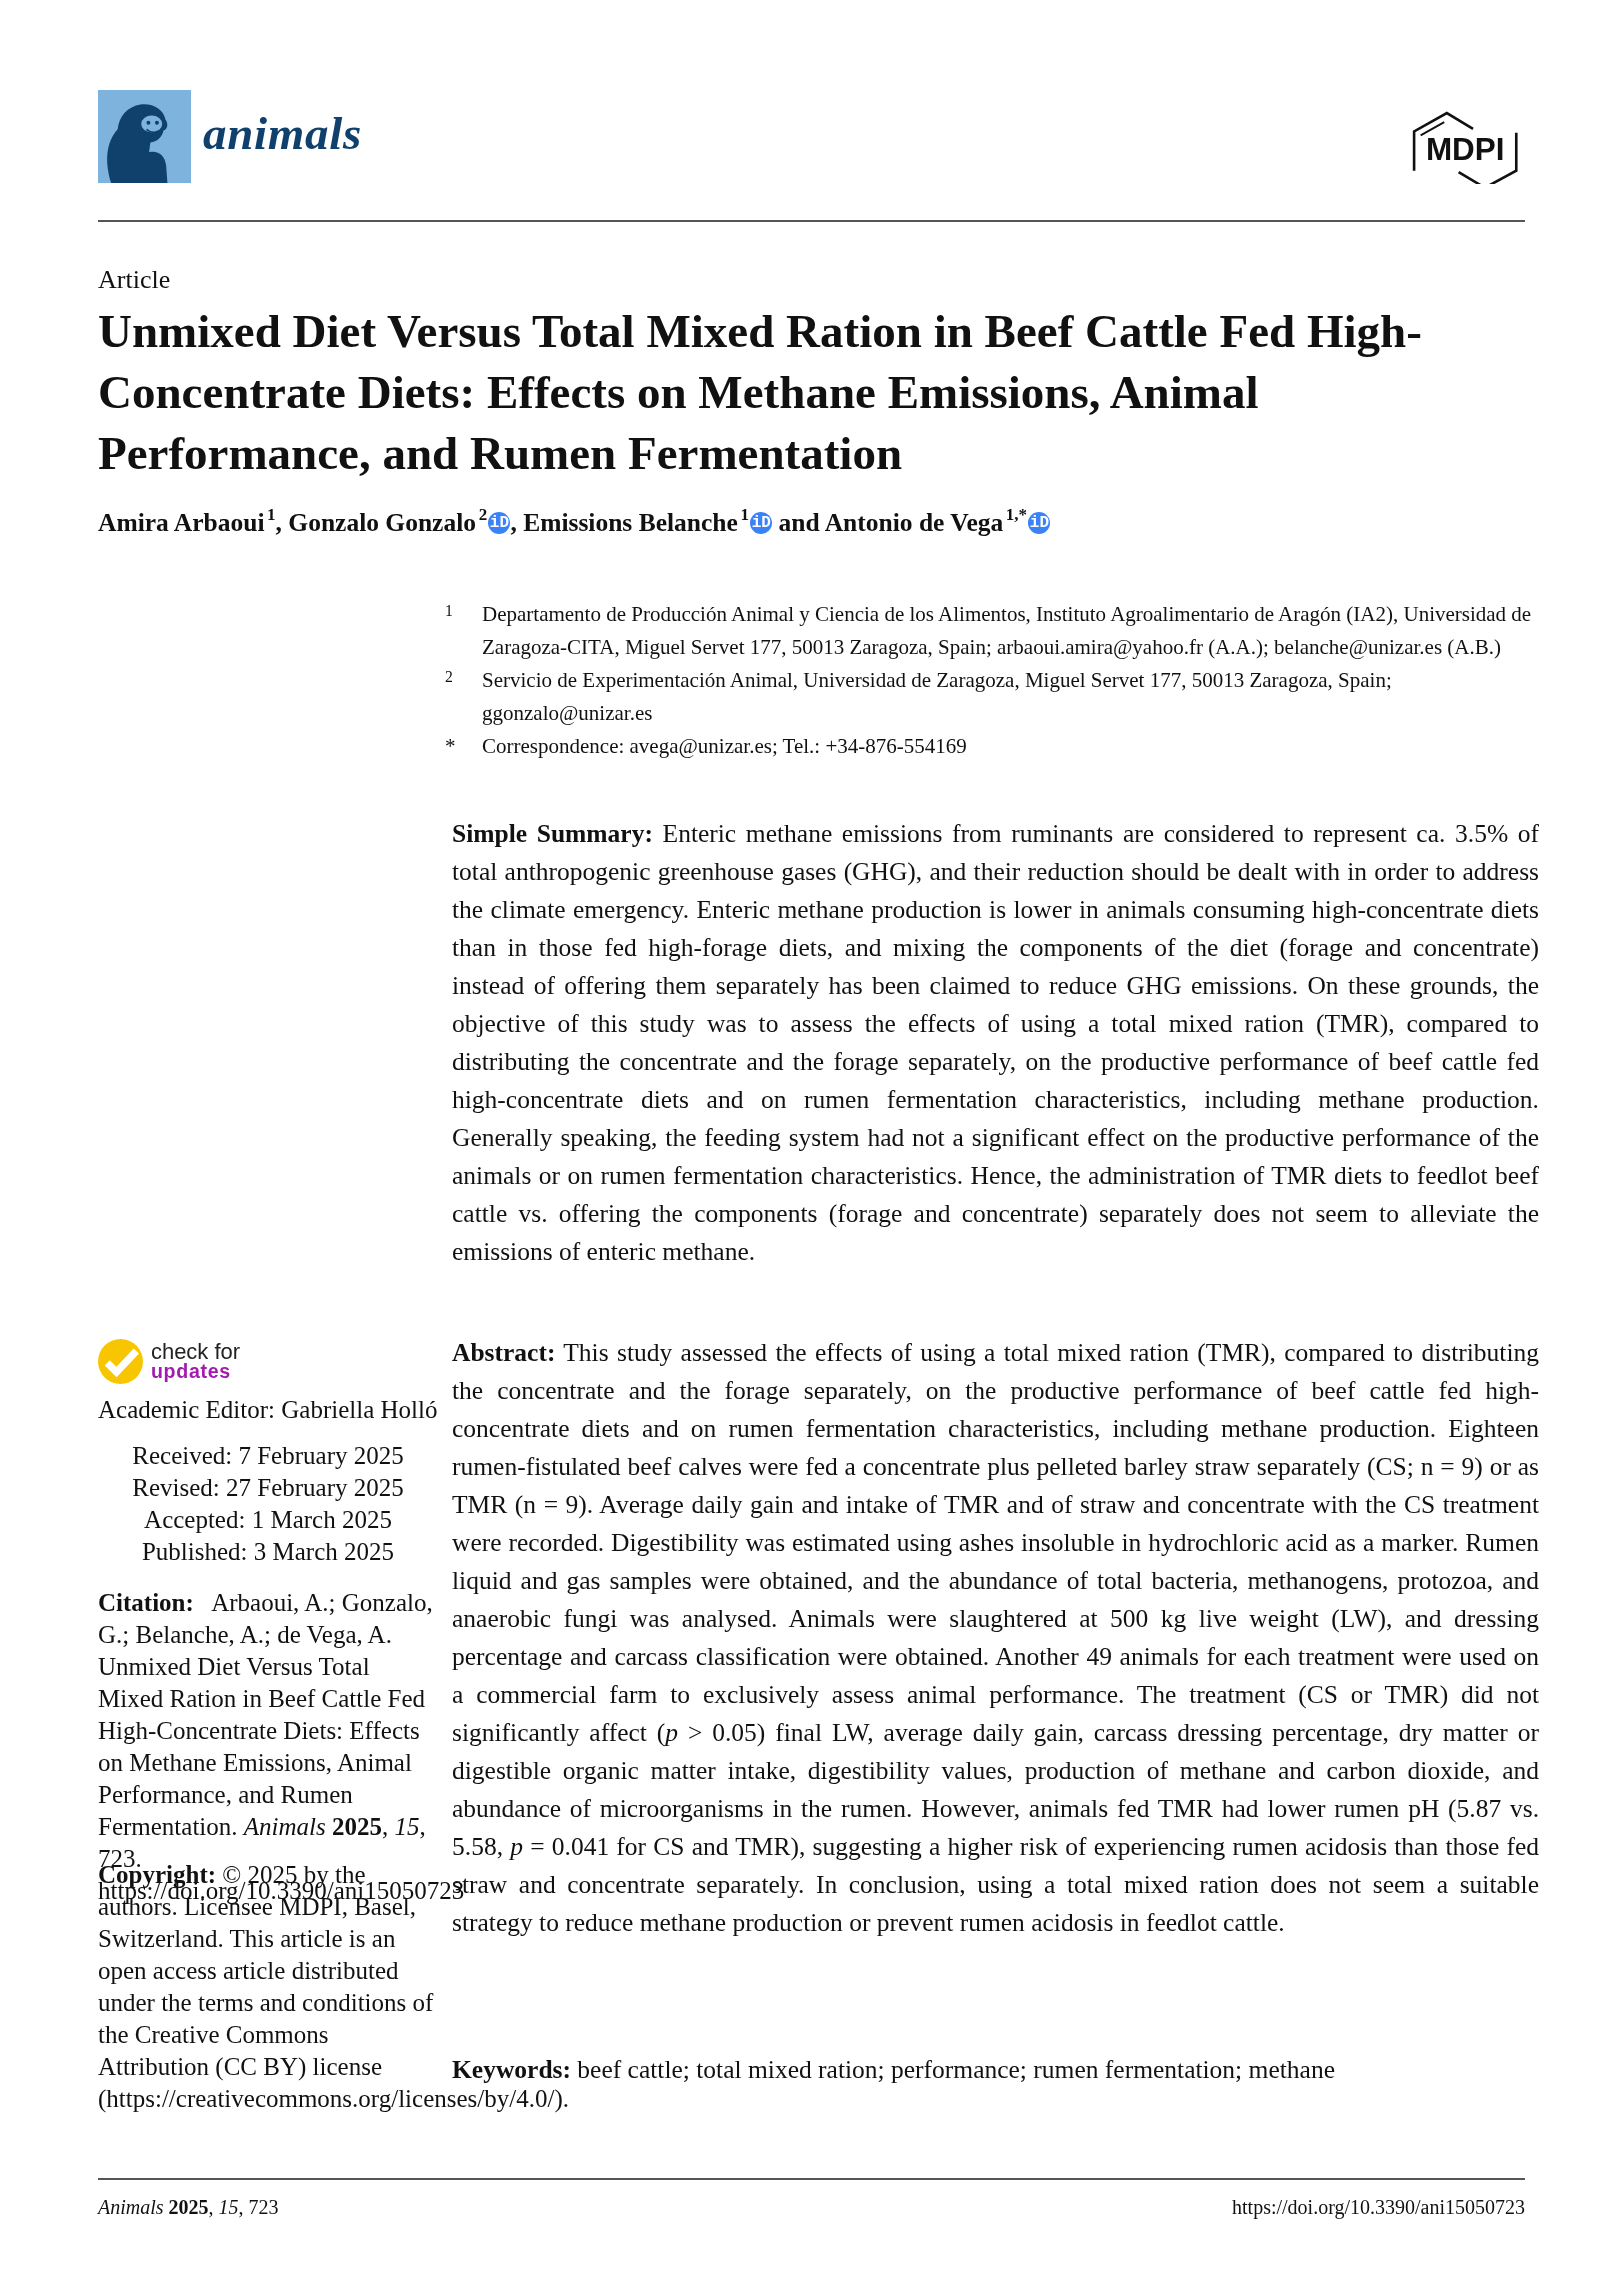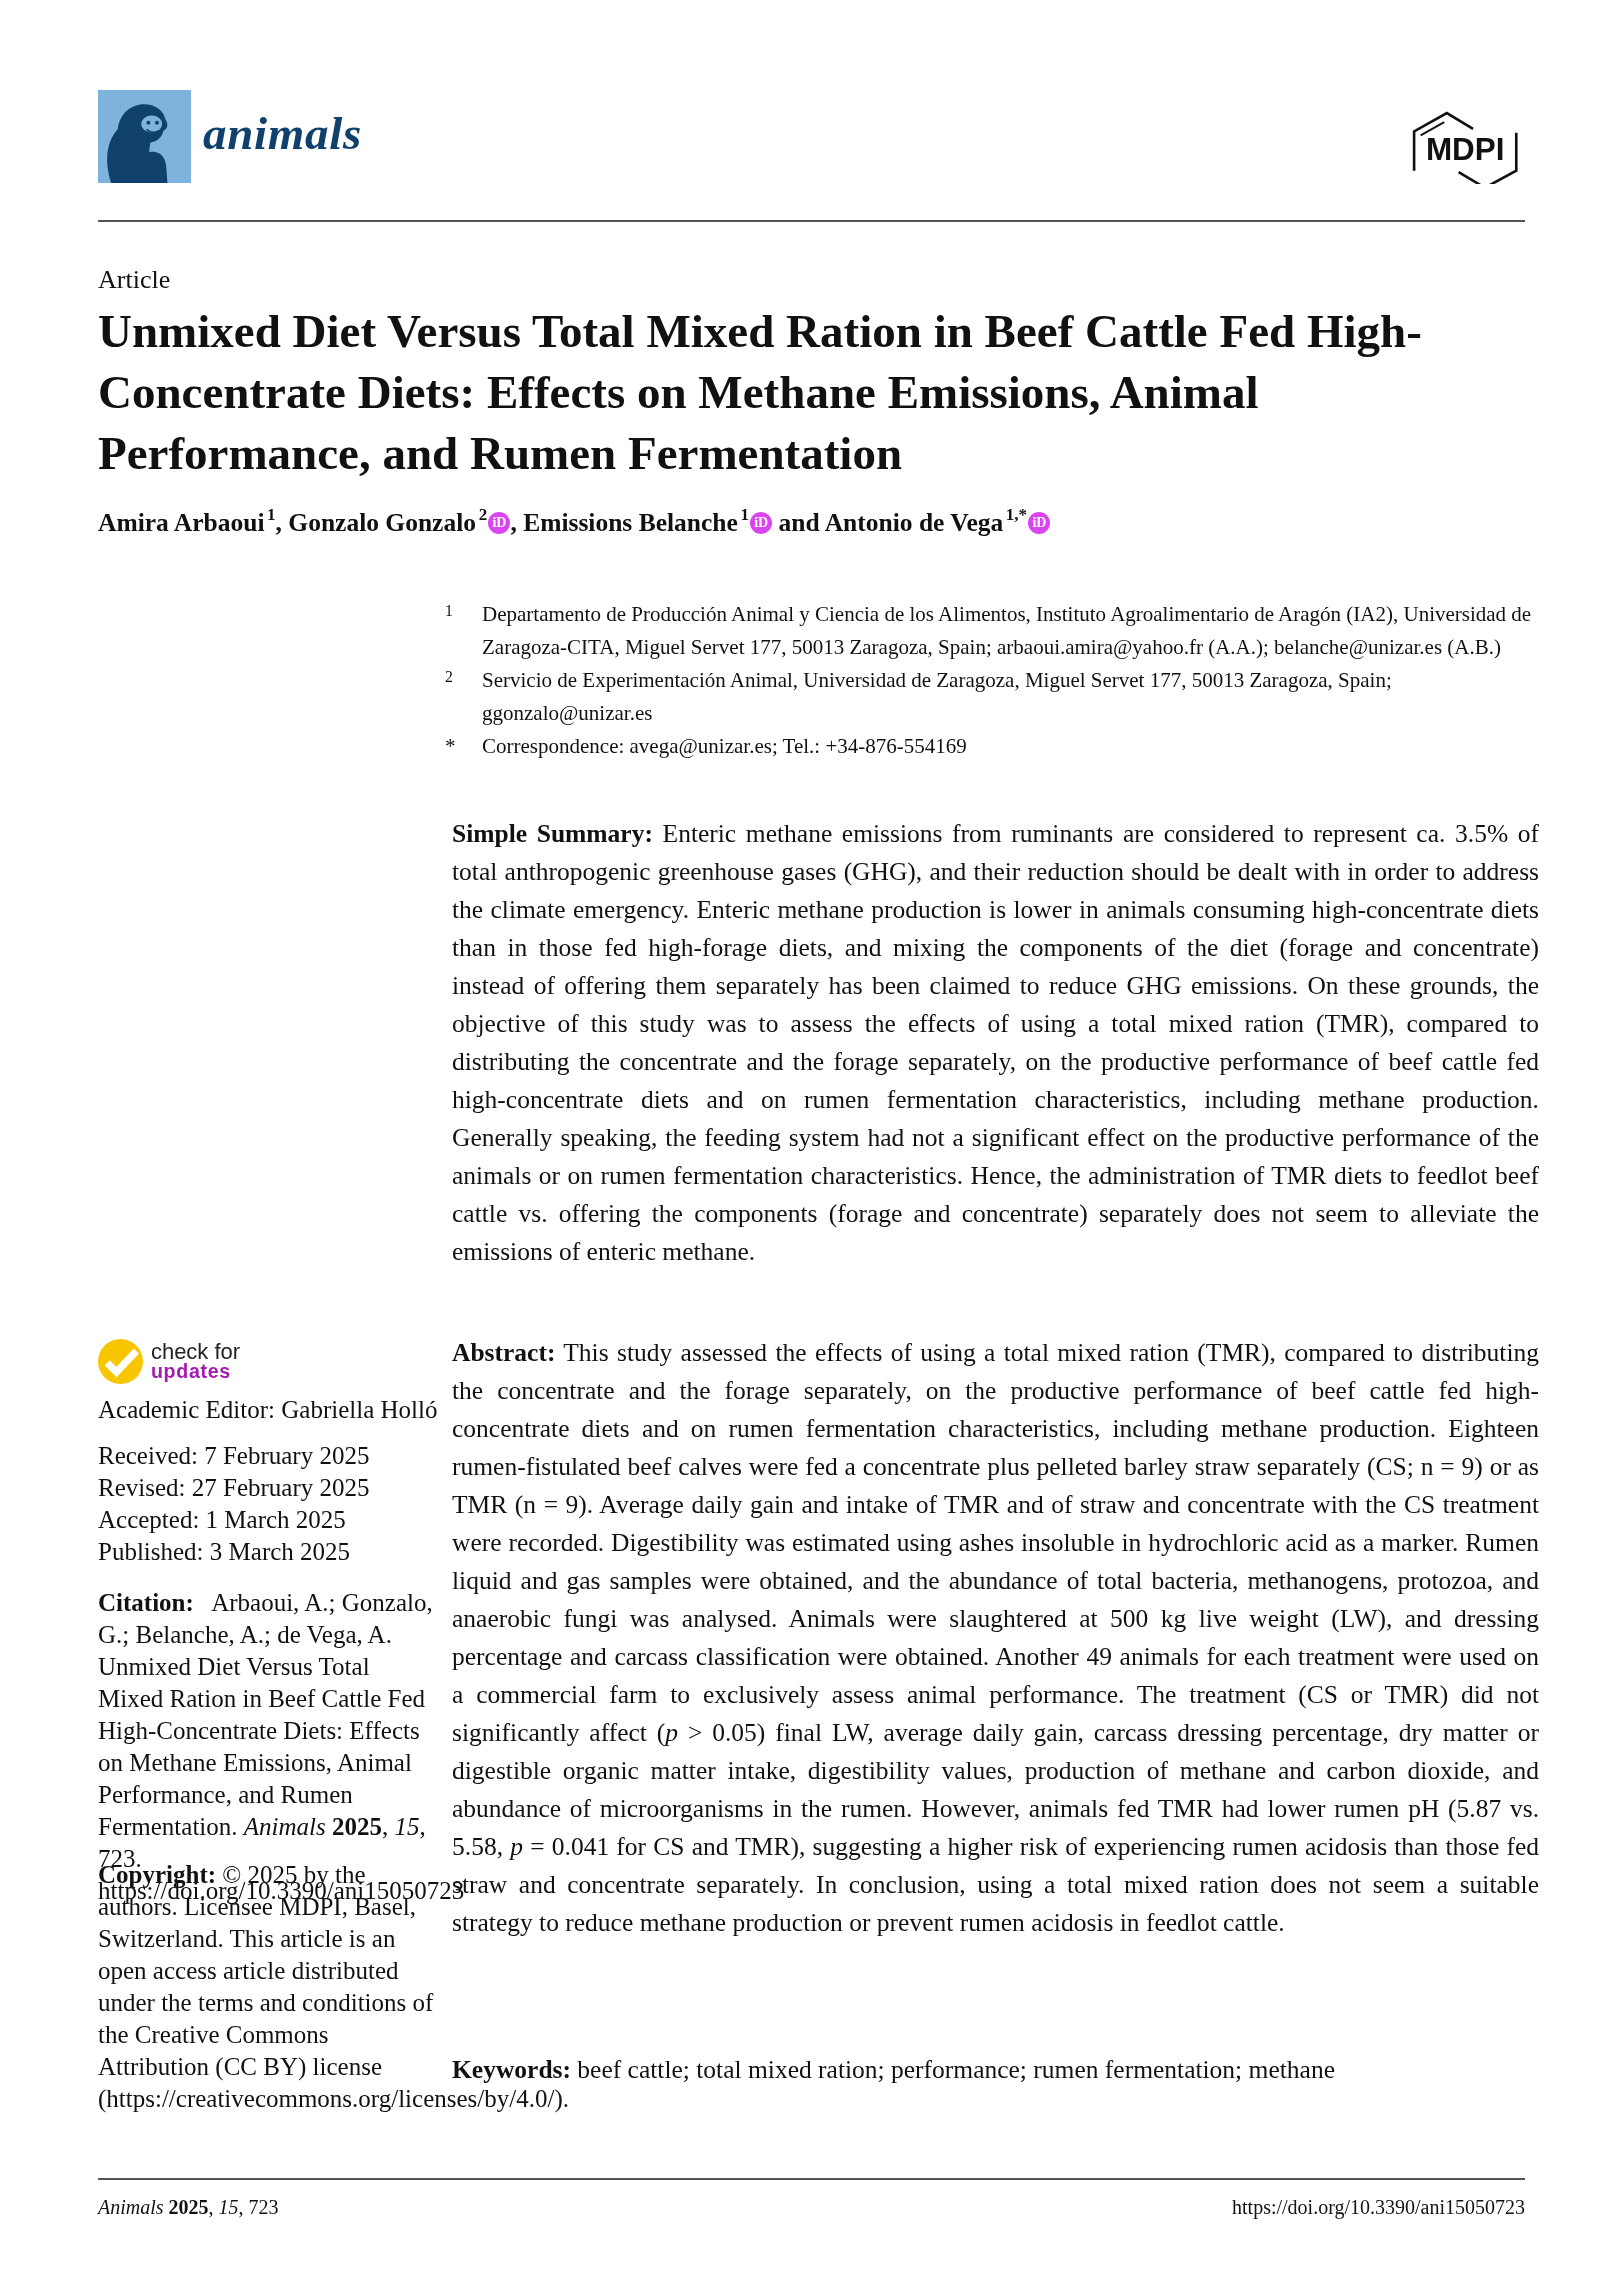--- a/index.html
+++ b/index.html
@@ -9,21 +9,21 @@
   
   .logo-box { left: 98px; top: 90px; width: 93px; height: 93px; background: #7eb3de; overflow: hidden; }
   .journal-name { left: 203px; top: 106px; font-size: 47px; font-style: italic; font-weight: bold; color: #10416d; letter-spacing: 0.7px; }
   .mdpi-logo { left: 1401px; top: 105px; width: 131px; height: 79px; }
   .header-rule { left: 98px; top: 220px; width: 1427px; height: 2px; background: #555; }
 
   .article-type { left: 98px; top: 265px; font-size: 26px; }
   .title { left: 98px; top: 301px; width: 1433px; font-size: 47px; font-weight: bold; line-height: 61px; }
   .authors { left: 98px; top: 505px; font-size: 25.5px; font-weight: bold; white-space: nowrap; }
   .authors sup { font-size: 17px; font-weight: bold; vertical-align: 10.5px; margin-left: 2.6px; }
-  .orcid { display: inline-block; width: 22px; height: 22px; border-radius: 50%; background: #d946ef; color: #fff; font-family: Liberation Serif, serif; font-size: 14px; font-weight: bold; text-align: center; line-height: 22px; vertical-align: 3.9px; margin-left: 1.3px; }
+  .orcid { display: inline-block; width: 22px; height: 22px; border-radius: 50%; background: #3b82f6; color: #fff; font-family: Liberation Mono, monospace; font-size: 16px; font-weight: bold; text-align: center; line-height: 22px; vertical-align: 3.9px; margin-left: 1.3px; }
 
   
   .affils { left: 445px; top: 598px; width: 1100px; font-size: 21px; line-height: 33px; }
   .affil-row { display: flex; }
   .affil-mark { width: 37px; flex: 0 0 37px; font-size: 15.7px; vertical-align: top; line-height: 26px; }
   .affil-mark.star { font-size: 21px; line-height: 33px; }
   .affil-text { flex: 1; }
 
   
   .main { left: 452px; width: 1087px; font-size: 25.5px; line-height: 38px; text-align: justify; }
@@ -33,21 +33,21 @@
   .lbl { font-weight: bold; }
 
   
   .side { left: 98px; width: 340px; font-size: 25px; line-height: 32px; }
   .check-wrap { left: 98px; top: 1339px; display: flex; align-items: center; }
   .check-circle { width: 45px; height: 45px; border-radius: 50%; background: #f7c600; position: relative; }
   .check-text { margin-left: 7.9px; font-family: "Liberation Sans", sans-serif; line-height: 19.6px; }
   .check-text .l1 { font-size: 22px; display: block; color: #222; }
   .check-text .l2 { font-size: 19.6px; display: block; font-weight: bold; letter-spacing: 0.7px; color: #a21caf; }
   .editor { top: 1394px; }
-  .dates { top: 1440px; }
+  .dates { top: 1440px; text-align: center; }
   .citation { top: 1587px; }
   .copyright { top: 1859px; }
 
   
   .footer-rule { left: 98px; top: 2178px; width: 1427px; height: 2px; background: #555; }
   .footer-left { left: 98px; top: 2196px; font-size: 20px; }
   .footer-right { right: 98px; top: 2196px; font-size: 20px; }
 </style>
 </head>
 <body>

